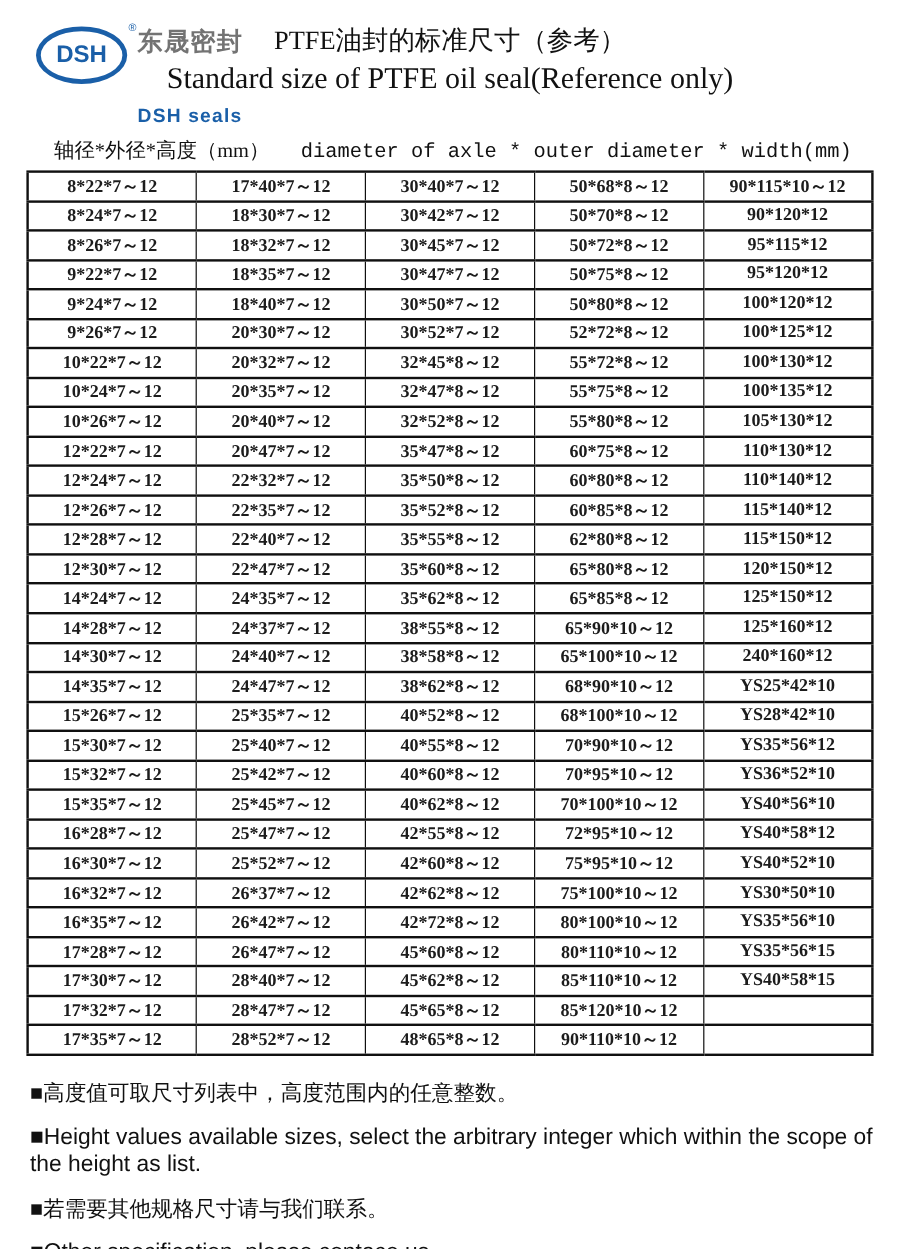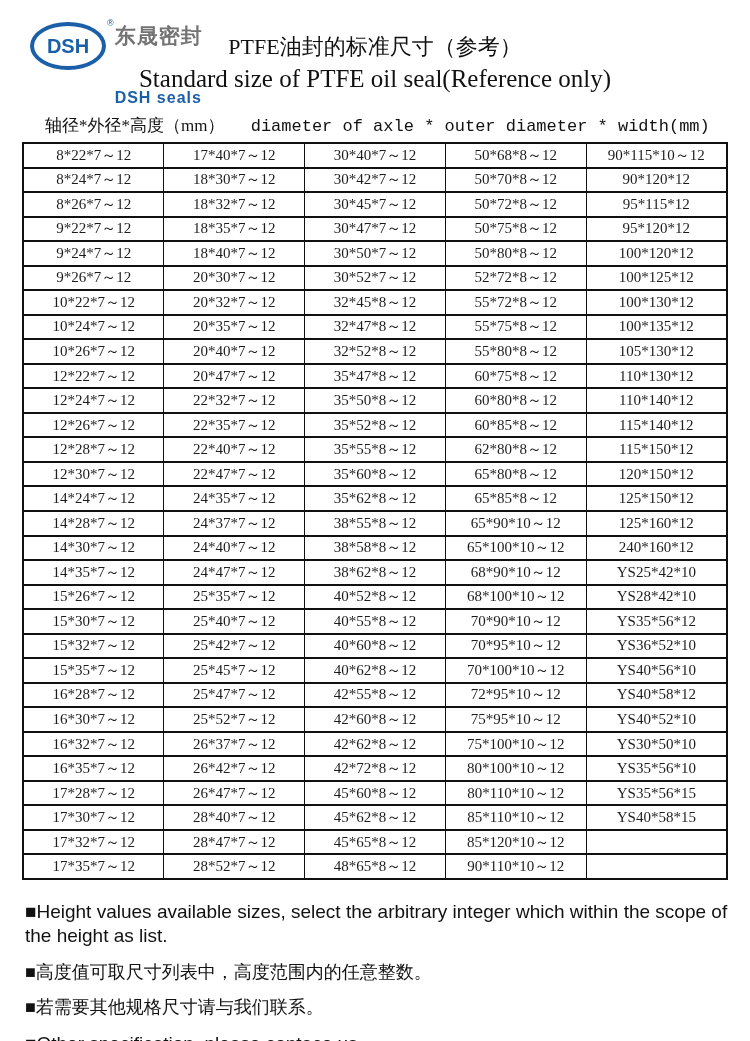--- a/index.html
+++ b/index.html
@@ -27,31 +27,32 @@
   .logo-text{display:flex;flex-direction:column;line-height:1;margin-top:3px;}
   .logo-zh{
     font-family:"Liberation Sans", sans-serif;font-weight:bold;font-size:21px;
     color:#1a5fa8;letter-spacing:1px;
   }
   .logo-en{
     font-family:"Liberation Sans", sans-serif;font-weight:bold;font-size:16px;
     color:#1a5fa8;margin-top:2px;letter-spacing:1px;
   }
   .titles{text-align:center;}
-  .title-zh{font-size:22px;margin-top:16px;}
+  .title-zh{font-size:22px;margin-top:3px;}
   .title-en{font-size:25px;margin-top:3px;}
   
   .table-label{margin:10px 0 5px 45px;font-size:17px;}
   .table-label .zh{font-family:"Liberation Serif", serif;}
   .table-label .en{font-family:Liberation Mono, monospace;margin-left:22px;}
   
   table.sizes{
     border-collapse:collapse;table-layout:fixed;
     margin-left:22px;width:706px;height:738px;
     border:2px solid #101010;
+    font-weight:bold;
   }
   table.sizes td{
     border:1px solid #101010;border-top-width:2px;border-bottom-width:2px;
     text-align:center;vertical-align:middle;
     font-family:"Liberation Serif", serif;font-size:15px;color:#1c1c1c;
     padding:0;overflow:hidden;white-space:nowrap;
   }
   
   .notes{margin:20px 25px 0 25px;width:705px;}
   .note{margin-bottom:13px;line-height:1.25;}
@@ -292,17 +293,17 @@
         <td>17*35*7～12</td>
         <td>28*52*7～12</td>
         <td>48*65*8～12</td>
         <td>90*110*10～12</td>
         <td></td>
       </tr>
     </tbody>
 </table>
 
 <div class="notes">
+  <div class="note note-zh">■高度值可取尺寸列表中，高度范围内的任意整数。</div>
   <div class="note note-en">■Height values available sizes, select the arbitrary integer which within the scope of the height as list.</div>
-  <div class="note note-zh">■高度值可取尺寸列表中，高度范围内的任意整数。</div>
   <div class="note note-zh">■若需要其他规格尺寸请与我们联系。</div>
   <div class="note note-en">■Other specification, please contace us.</div>
 </div>
 
 </body></html>

